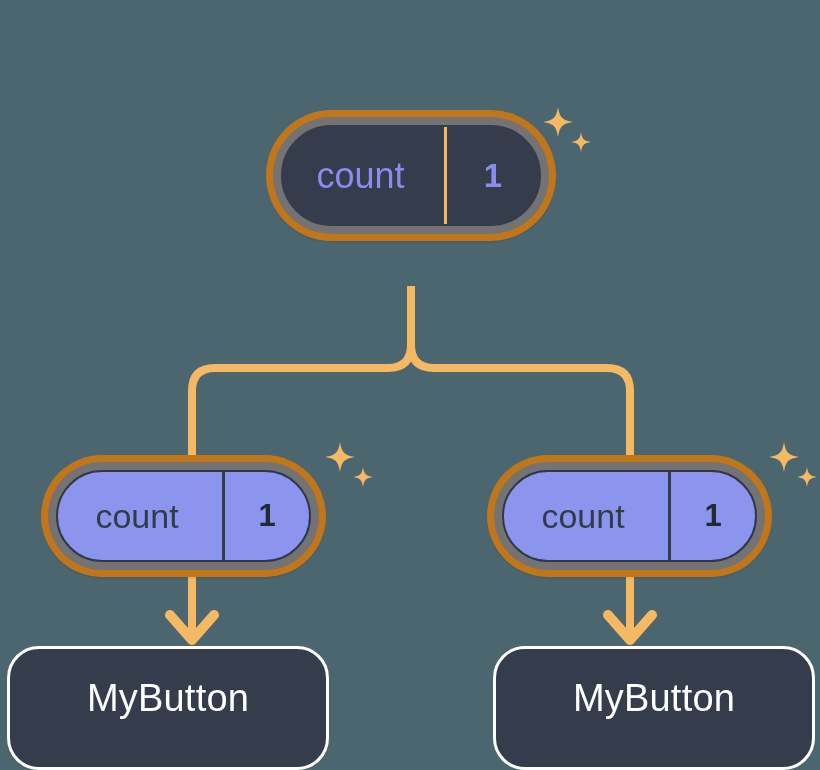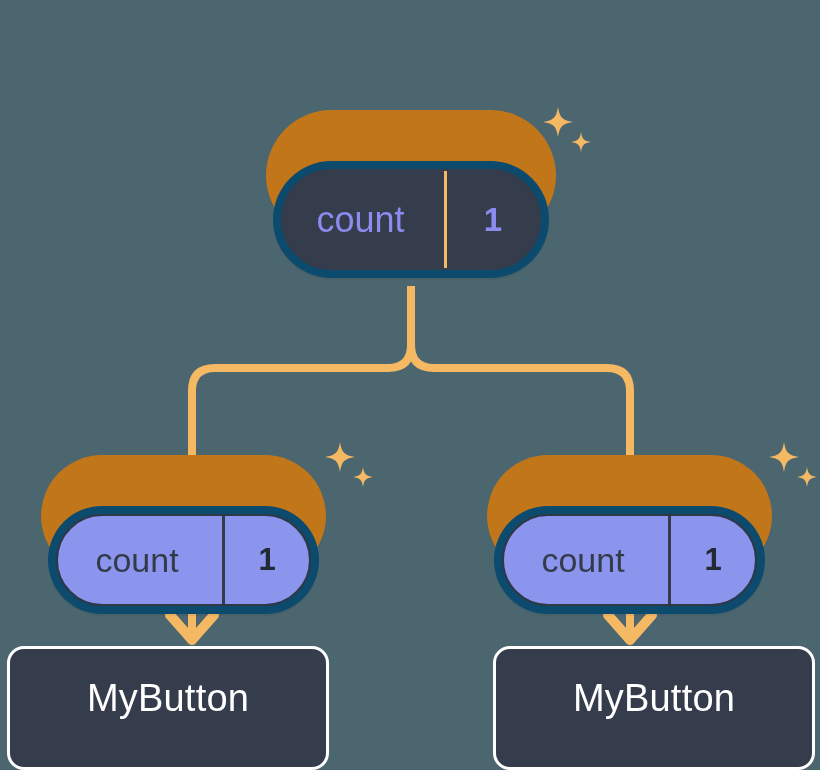--- a/index.html
+++ b/index.html
@@ -55,21 +55,21 @@
   }
   #card-myapp .card-title {
     top: 36px;
     font-size: 39px;
   }
 
   .card-mybutton {
     top: 646px;
     width: 322px;
     height: 124px;
-    border-radius: 17px;
+    border-radius: 32px;
   }
   #card-mybutton-left  { left: 7px; }
   #card-mybutton-right { left: 493px; }
   .card-mybutton .card-title {
     top: 28px;
     font-size: 38px;
   }
 
   
   .pill {
@@ -78,23 +78,22 @@
     border-radius: 999px;
     background: #c2761a;              
     padding: 7px;
     filter: drop-shadow(0 2px 0 rgba(0,0,0,0.06));
   }
   .pill-inner {
     box-sizing: border-box;
     width: 100%;
     height: 100%;
     border-radius: 999px;
-    background: #0c4a6e;              
+    background: #737373;              
     padding: 8px;
-    margin-top: 44px;
   }
   .pill-face {
     box-sizing: border-box;
     width: 100%;
     height: 100%;
     border-radius: 999px;
     display: flex;
     align-items: stretch;
     overflow: hidden;
   }

